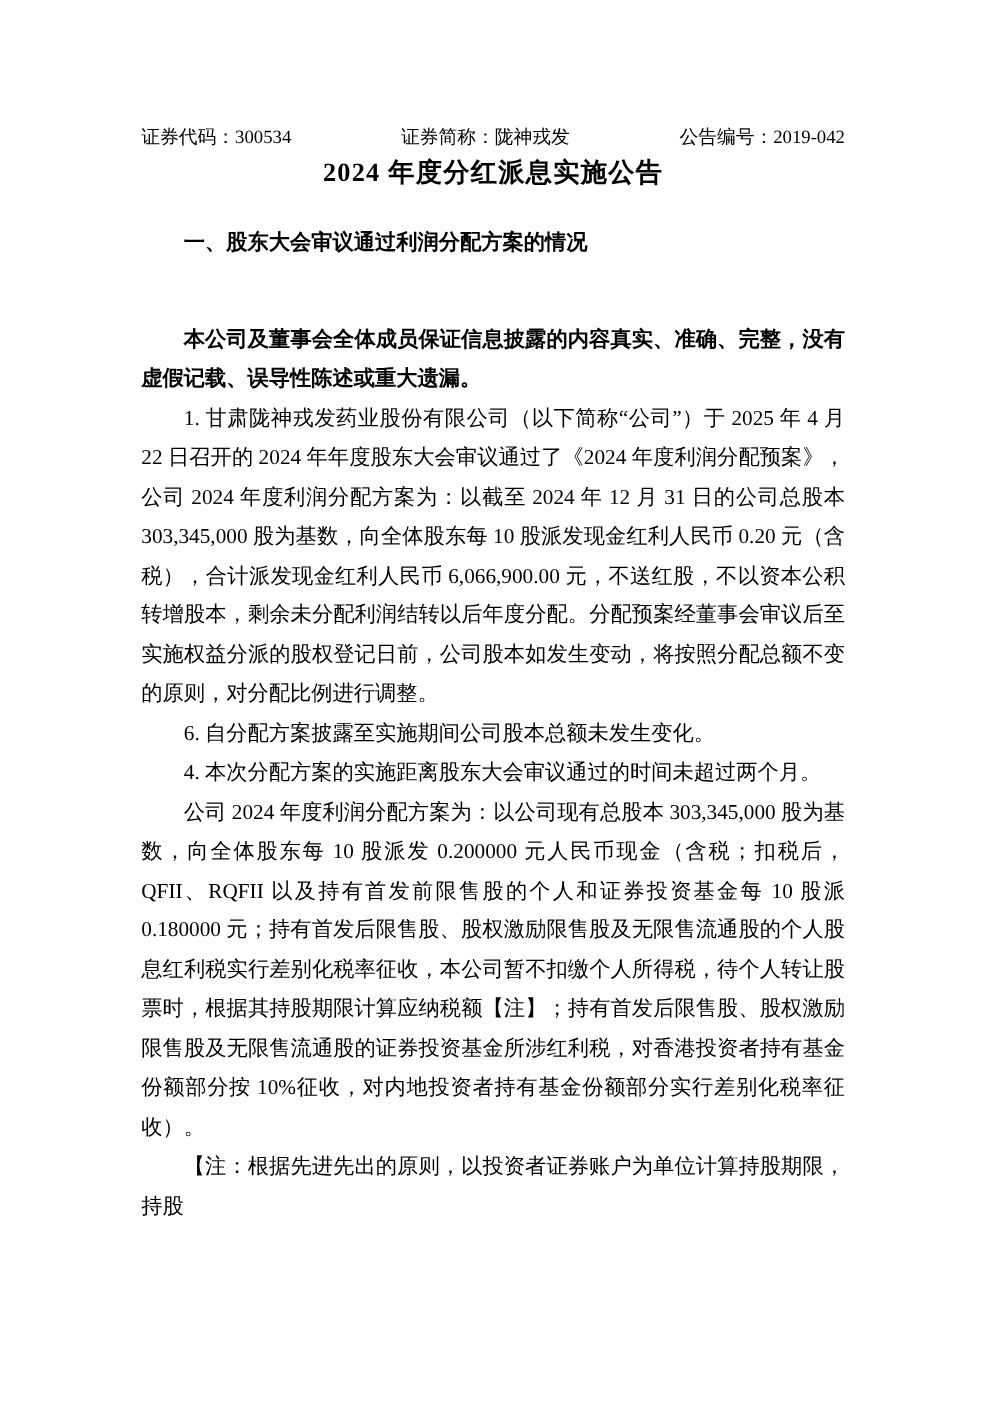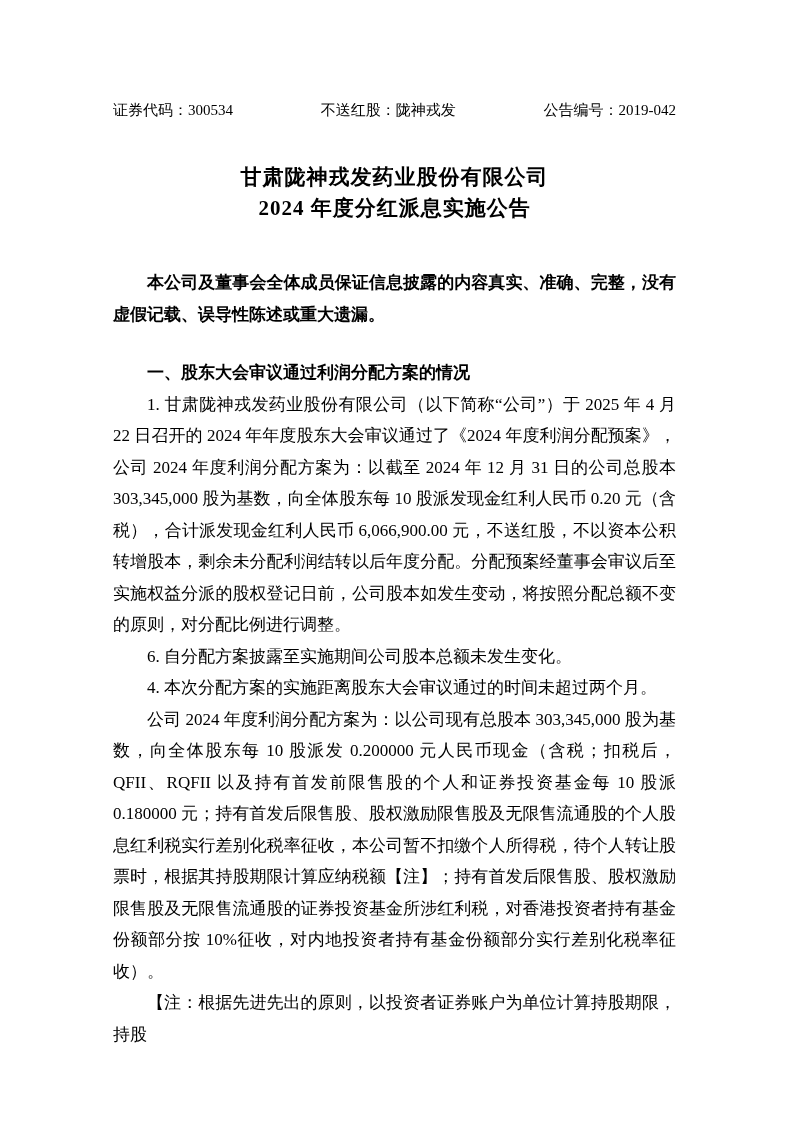--- a/index.html
+++ b/index.html
@@ -69,31 +69,30 @@
   }
 </style>
 </head>
 <body>
 
 <div class="page">
   <div class="content">
 
     <div class="doc-header">
       <span>证券代码：300534</span>
-      <span>不送红股：陇神戎发</span>
+      <span>证券简称：陇神戎发</span>
       <span>公告编号：2019-042</span>
     </div>
 
-    <div class="doc-title">甘肃陇神戎发药业股份有限公司</div>
 
     <div class="doc-subtitle">2024 年度分红派息实施公告</div>
 
+    <p class="body-text indent2 sec-heading">一、股东大会审议通过利润分配方案的情况</p>
+
     <p class="body-text indent2 disclaimer">本公司及董事会全体成员保证信息披露的内容真实、准确、完整，没有虚假记载、误导性陈述或重大遗漏。</p>
-
-    <p class="body-text indent2 sec-heading">一、股东大会审议通过利润分配方案的情况</p>
 
     <p class="body-text indent2">1. 甘肃陇神戎发药业股份有限公司（以下简称“公司”）于 2025 年 4 月 22 日召开的 2024 年年度股东大会审议通过了《2024 年度利润分配预案》，公司 2024 年度利润分配方案为：以截至 2024 年 12 月 31 日的公司总股本 303,345,000 股为基数，向全体股东每 10 股派发现金红利人民币 0.20 元（含税），合计派发现金红利人民币 6,066,900.00 元，不送红股，不以资本公积转增股本，剩余未分配利润结转以后年度分配。分配预案经董事会审议后至实施权益分派的股权登记日前，公司股本如发生变动，将按照分配总额不变的原则，对分配比例进行调整。</p>
     <p class="body-text indent2">6. 自分配方案披露至实施期间公司股本总额未发生变化。</p>
     <p class="body-text indent2">4. 本次分配方案的实施距离股东大会审议通过的时间未超过两个月。</p>
 
 
     <p class="body-text indent2">公司 2024 年度利润分配方案为：以公司现有总股本 303,345,000 股为基数，向全体股东每 10 股派发 0.200000 元人民币现金（含税；扣税后，QFII、RQFII 以及持有首发前限售股的个人和证券投资基金每 10 股派 0.180000 元；持有首发后限售股、股权激励限售股及无限售流通股的个人股息红利税实行差别化税率征收，本公司暂不扣缴个人所得税，待个人转让股票时，根据其持股期限计算应纳税额【注】；持有首发后限售股、股权激励限售股及无限售流通股的证券投资基金所涉红利税，对香港投资者持有基金份额部分按 10%征收，对内地投资者持有基金份额部分实行差别化税率征收）。</p>
 
     <p class="body-text indent2">【注：根据先进先出的原则，以投资者证券账户为单位计算持股期限，持股</p>
 

